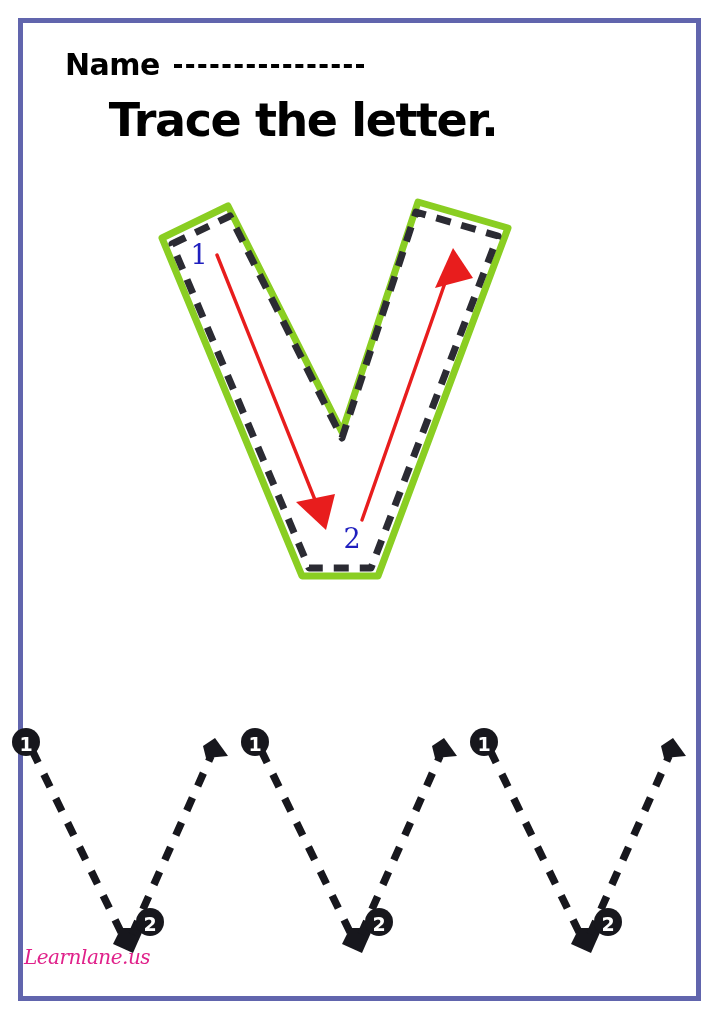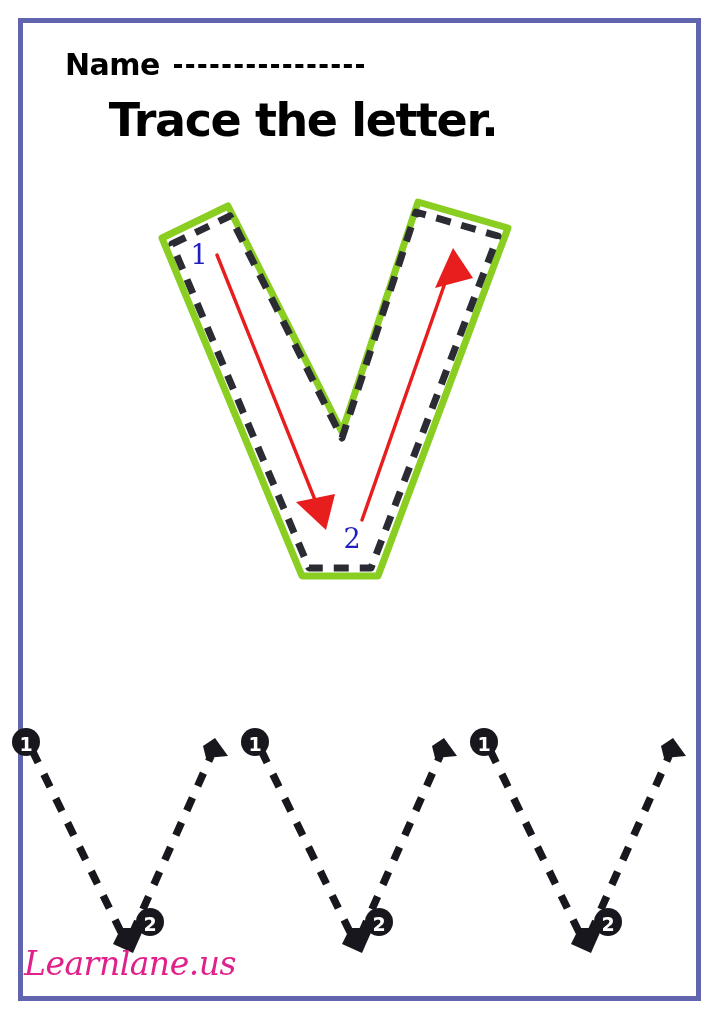--- a/index.html
+++ b/index.html
@@ -88,21 +88,21 @@
   }
   #practice-row svg { display: block; }
 
   
   #footer-brand {
     position: absolute;
     left: 24px;
     top: 947px;
     font-family: "DejaVu Serif", serif;
     font-style: italic;
-    font-size: 33px;
+    font-size: 20px;
     color: #e0218a;
     line-height: 1;
     letter-spacing: -0.5px;
   }
 </style>
 </head>
 <body>
 
 <div id="page-frame"></div>
 

